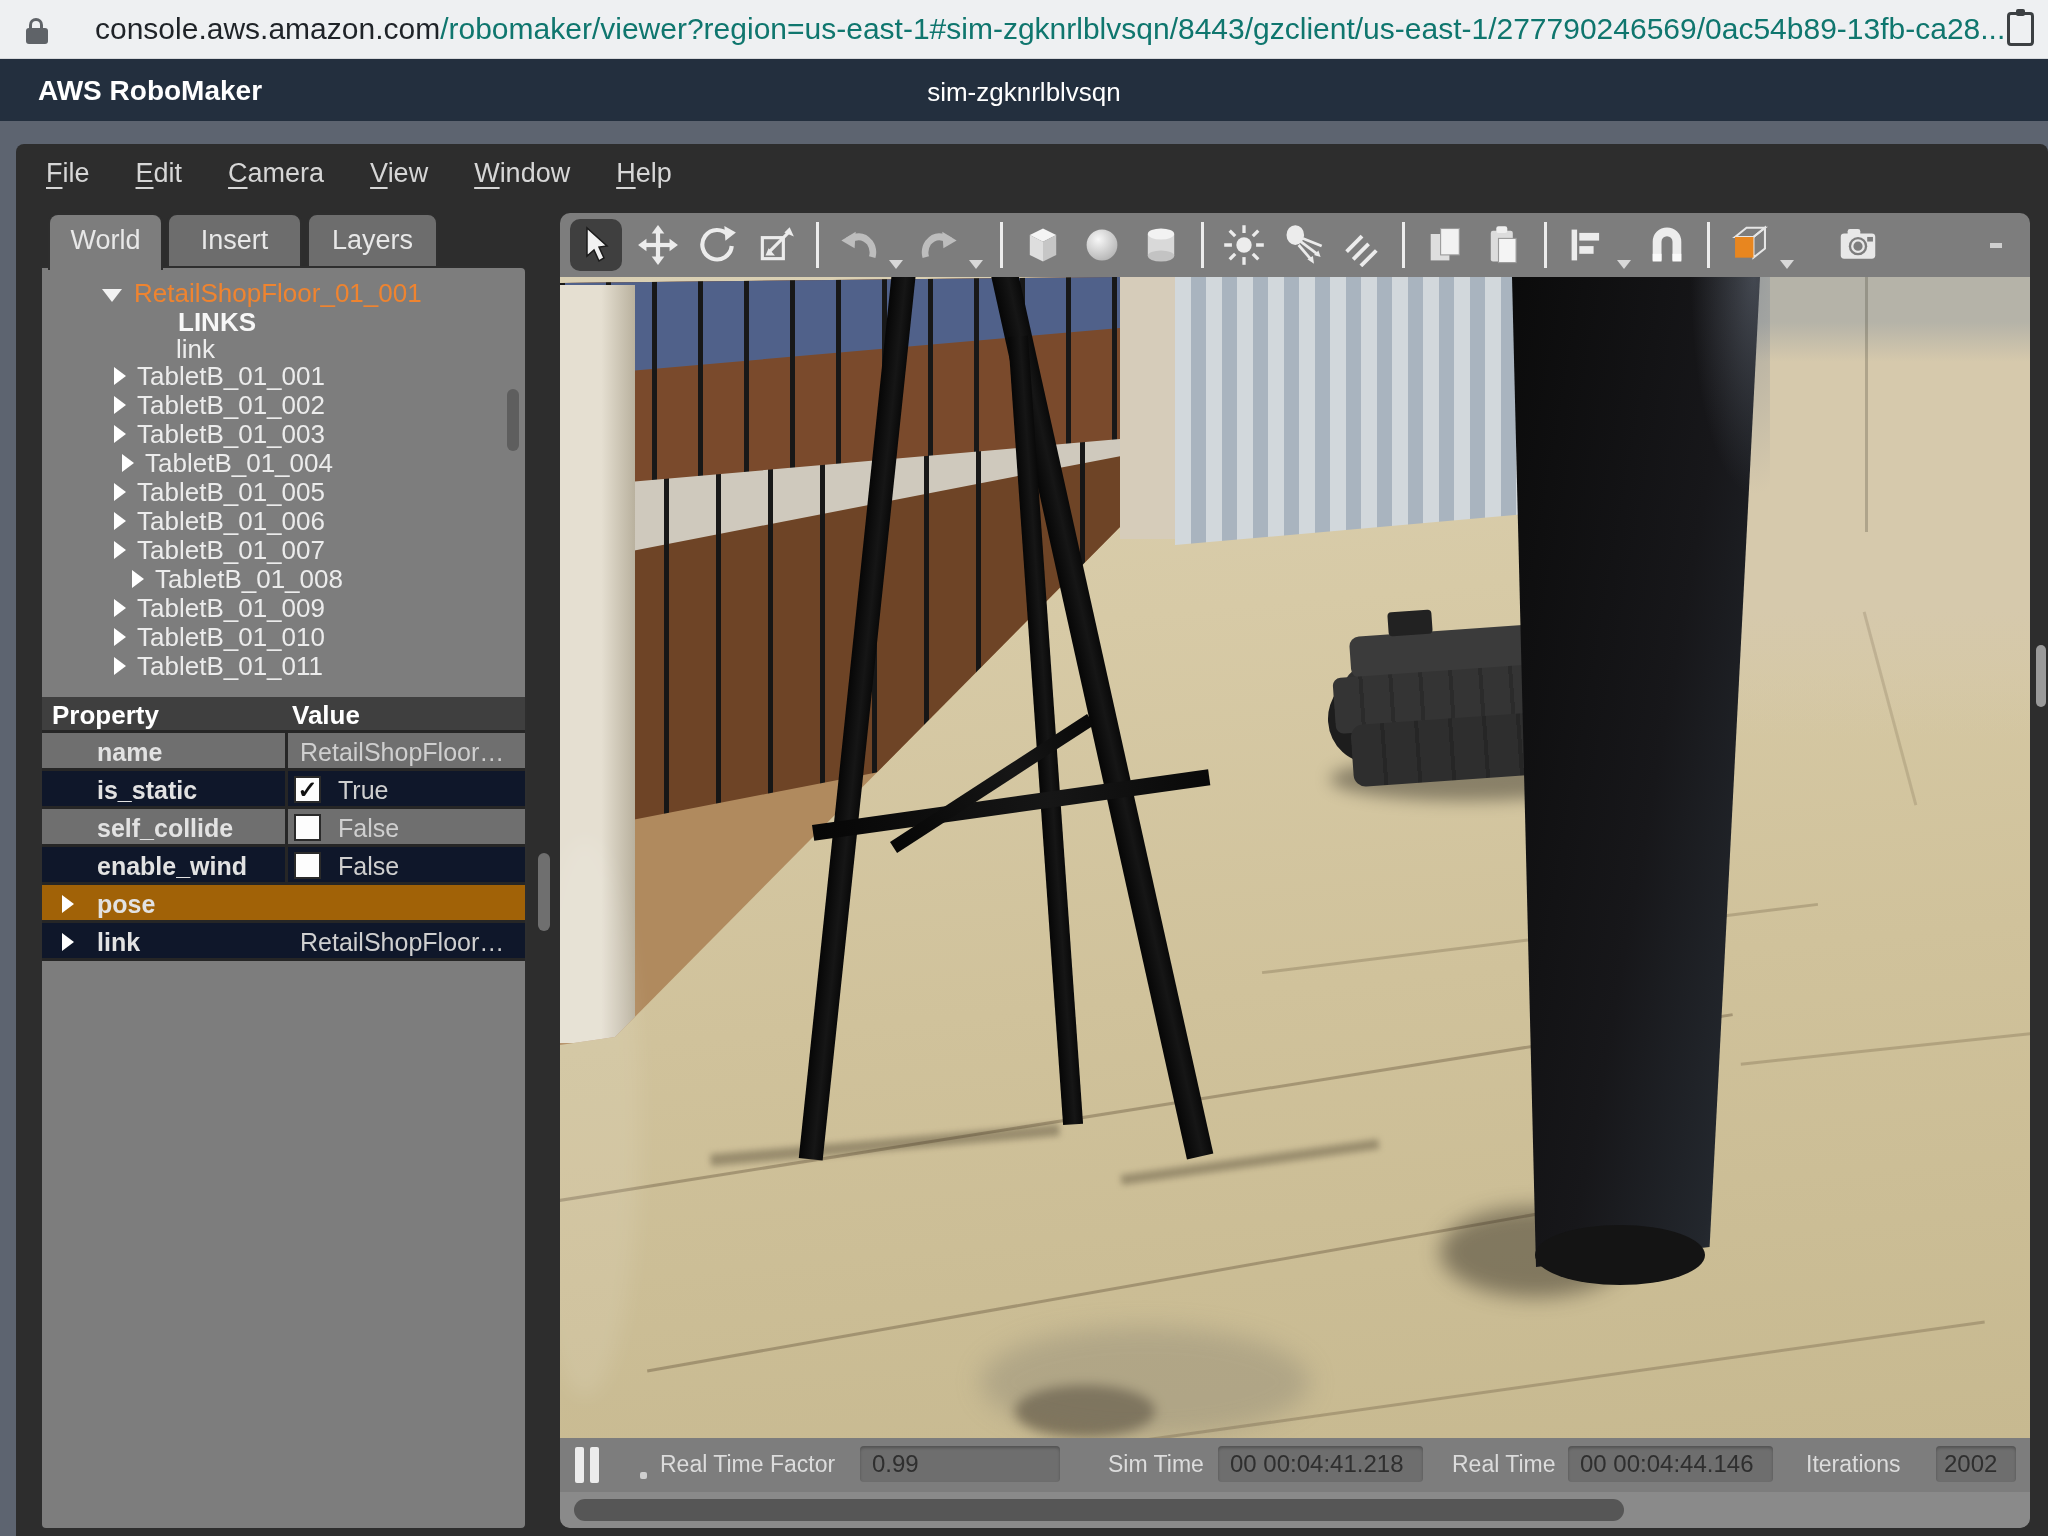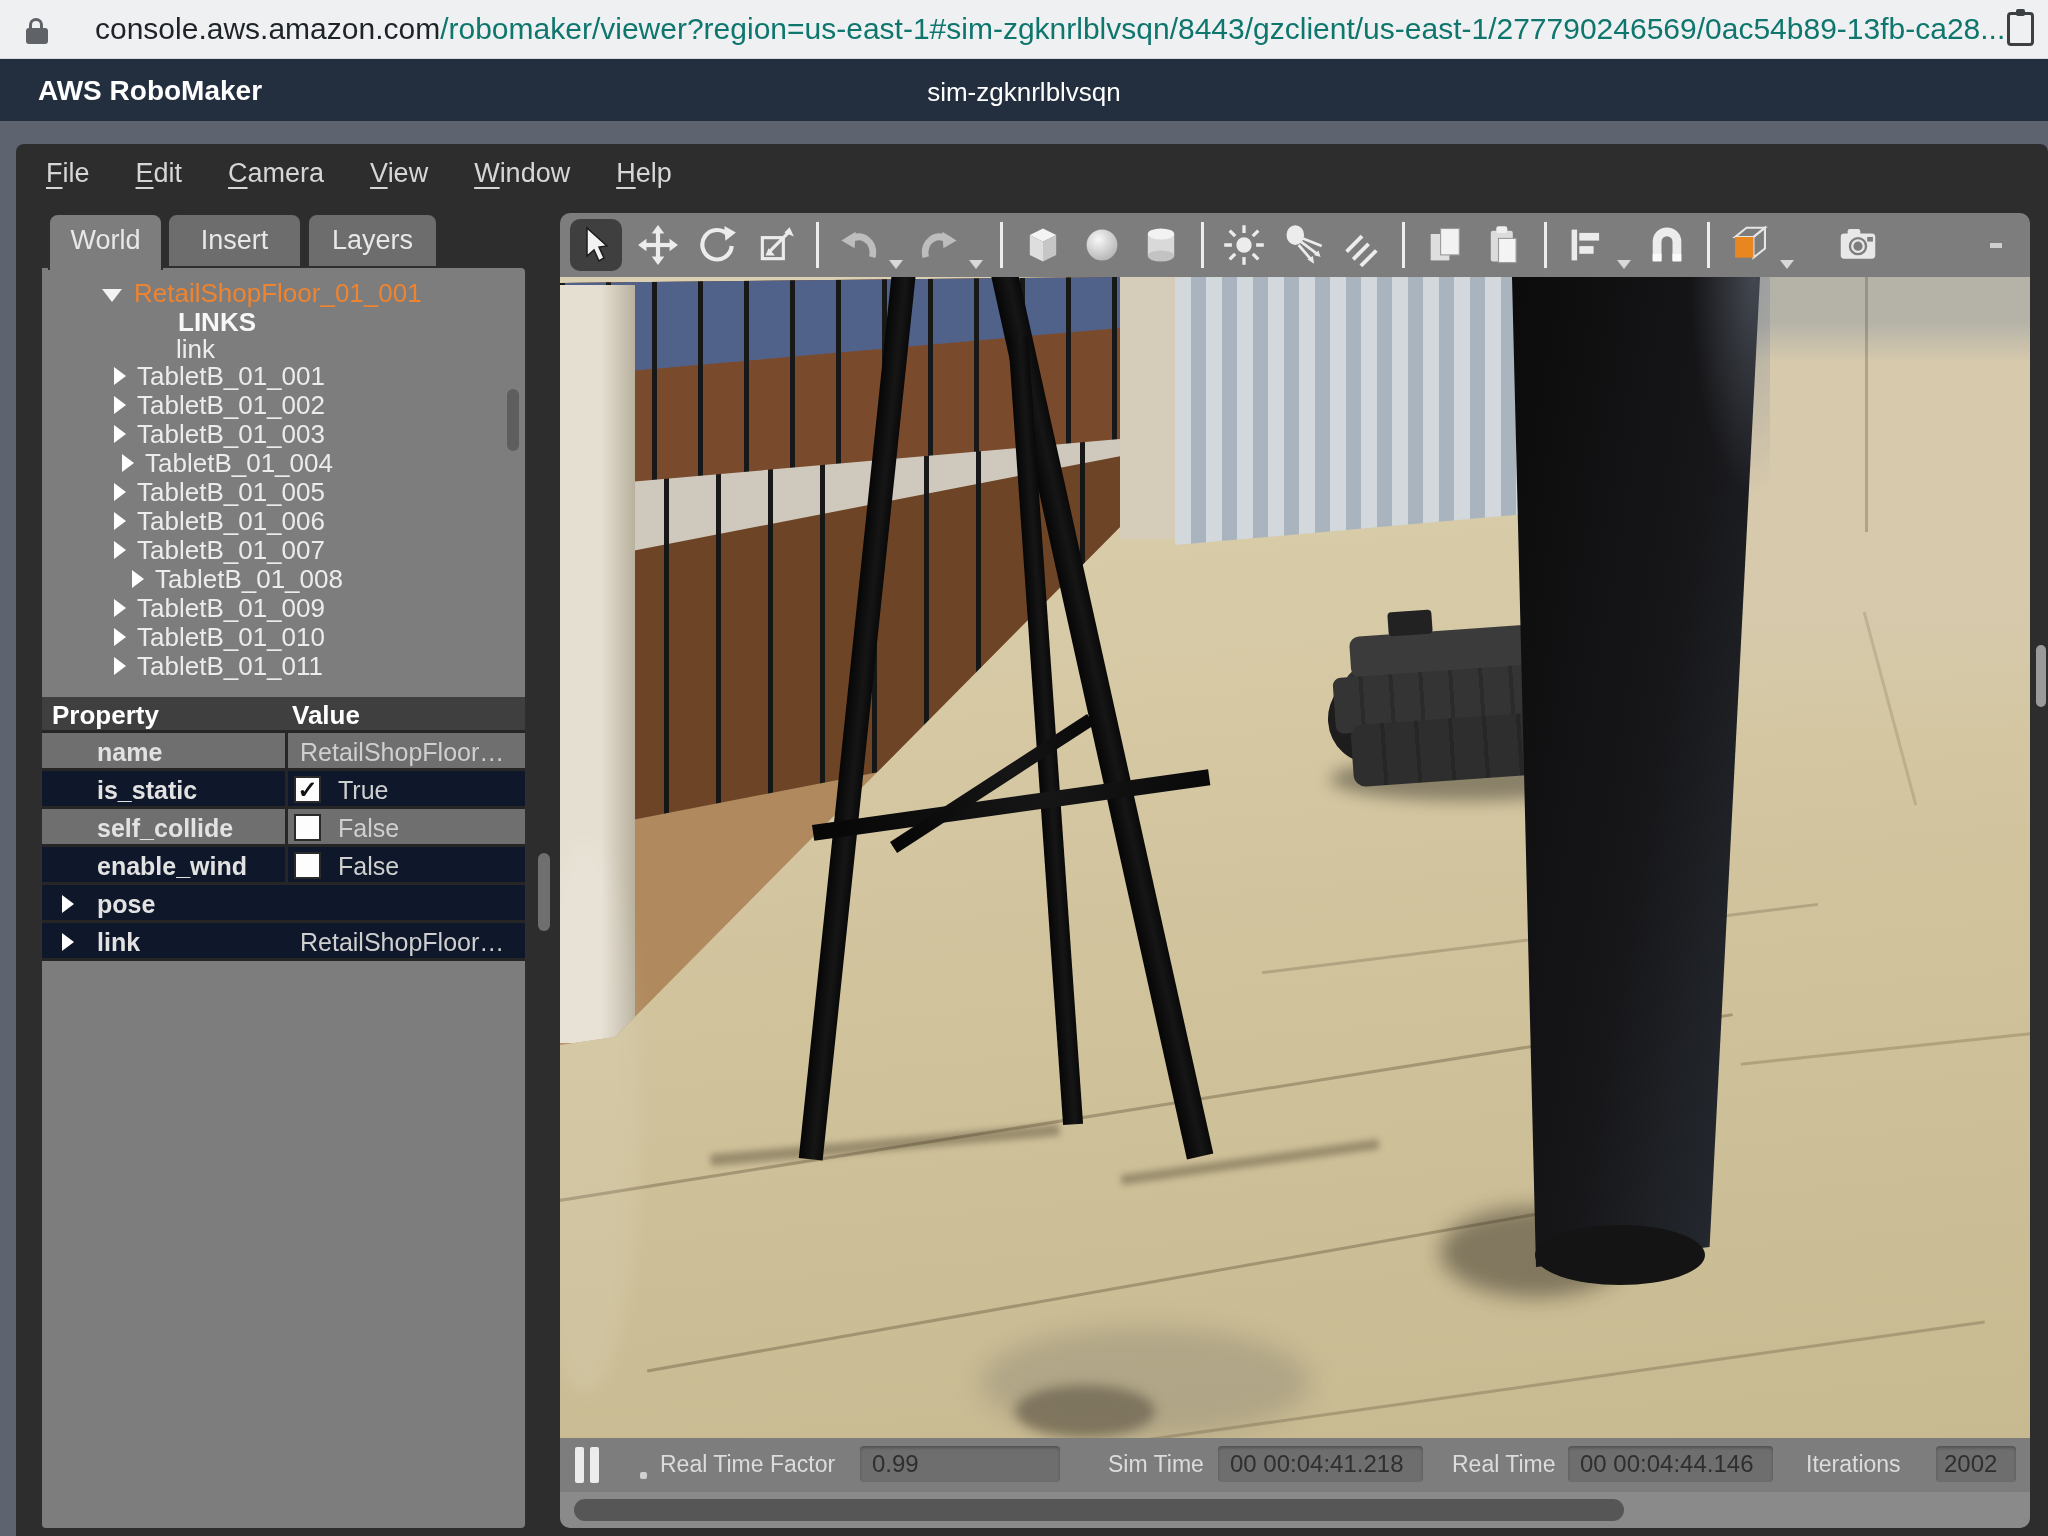--- a/index.html
+++ b/index.html
@@ -45,21 +45,21 @@
   .prop-header .h1{position:absolute;left:10px;top:3px;color:#fff;font-weight:bold;font-size:26px;}
   .prop-header .h2{position:absolute;left:250px;top:3px;color:#fff;font-weight:bold;font-size:26px;}
   .prop-row{height:38px;position:relative;border-bottom:3px solid #262626;}
   .prop-row .plabel{position:absolute;left:55px;top:5px;font-size:25px;font-weight:bold;color:#e2e2e2;}
   .prop-row .pvalue{position:absolute;left:258px;top:5px;font-size:25px;color:#cfcfcf;}
   .prop-row .vdiv{position:absolute;left:243px;top:0;width:3px;height:100%;background:#262626;}
   .prop-row .cbox{position:absolute;left:252px;top:5px;width:27px;height:27px;background:#fdfdfd;border:2px solid #2a2a2a;color:#111;font-size:24px;font-weight:bold;line-height:24px;text-align:center;}
   .prop-row .cbox + .pvalue{left:296px;}
   .bg-a{background:#6f6f6f;}
   .bg-b{background:#0f172a;}
-  .bg-c{background:#0f172a;text-decoration:underline;}
+  .bg-c{background:#a16207;text-decoration:underline;}
   .prop-row .rtri{position:absolute;left:20px;top:10px;}
 
   
   .vp{position:absolute;left:544px;top:69px;width:1470px;height:1315px;background:#7d7d7d;border-radius:10px;overflow:hidden;z-index:2;}
   .vp-toolbar{position:absolute;left:0;top:0;width:100%;height:64px;display:flex;align-items:center;padding:0 10px;gap:13px;}
   .tool{width:46px;height:46px;display:flex;align-items:center;justify-content:center;position:relative;flex:0 0 auto;}
   .tool.active{background:#3f3f3f;border-radius:10px;width:52px;height:52px;}
   .tsep{width:3px;height:46px;background:#ededed;flex:0 0 auto;margin:0 4px;}
   .caret{width:0;height:0;border-left:7px solid transparent;border-right:7px solid transparent;border-top:9px solid #d8d8d8;align-self:flex-end;margin:0 0 8px -6px;flex:0 0 auto;}
   .tb-dash{position:absolute;right:28px;top:30px;width:12px;height:5px;background:#cfcfcf;}

